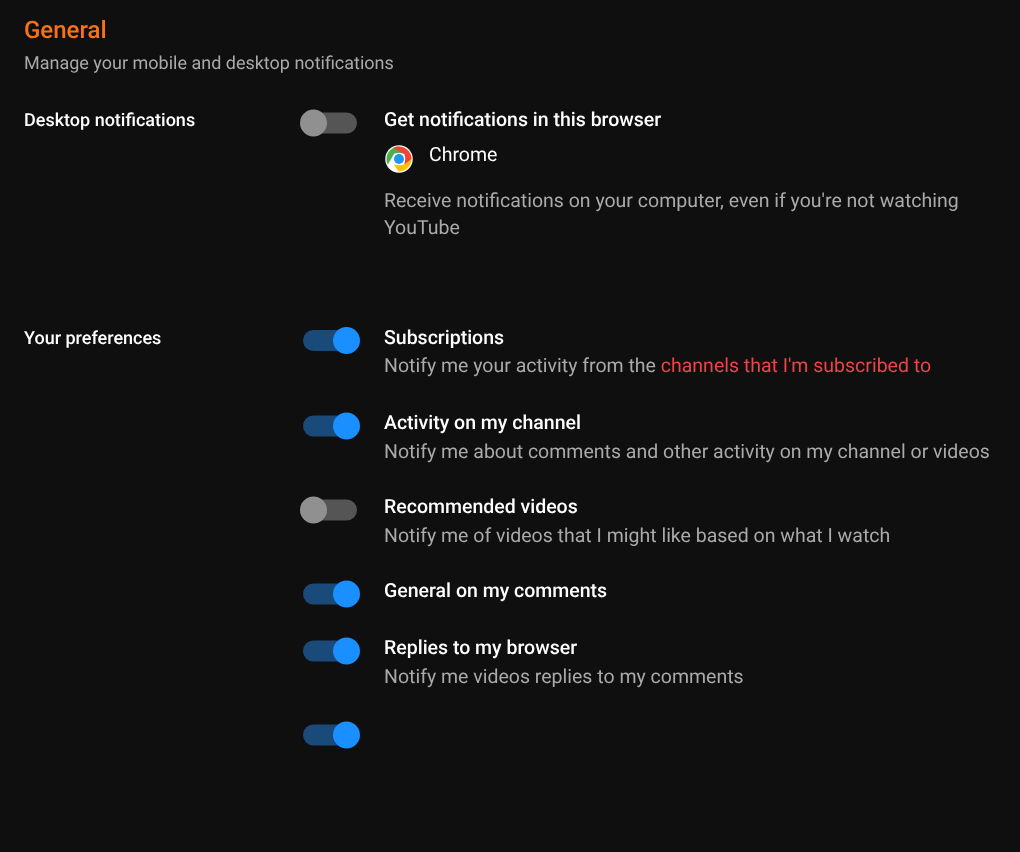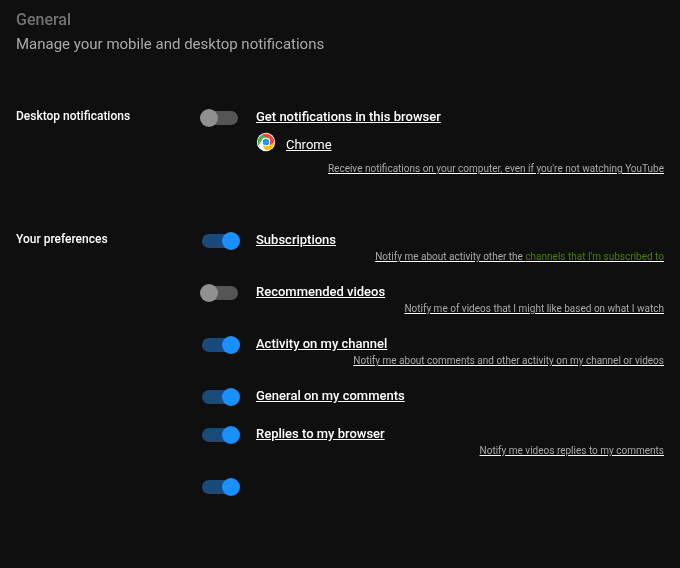--- a/index.html
+++ b/index.html
@@ -15,47 +15,46 @@
       width: 680px;
       height: 568px;
       overflow: hidden;
     }
     .container {
       padding: 10px 16px;
     }
     .page-title {
       font-size: 16px;
       font-weight: 500;
-      color: #737373;
+      color: #f97316;
       margin-bottom: 6px;
     }
     .page-subtitle {
-      font-size: 15px;
+      font-size: 12px;
       color: #aaa;
-      margin-bottom: 56px;
+      margin-bottom: 24px;
     }
     .section {
       display: flex;
       margin-bottom: 36px;
     }
     .section-label {
       width: 186px;
       font-size: 12px;
       font-weight: 500;
       color: #fff;
       flex-shrink: 0;
     }
     .section-content {
       flex: 1;
     }
     .setting-row {
       display: flex;
       align-items: flex-start;
       margin-bottom: 20px;
-      text-decoration: underline;
     }
     .toggle {
       width: 36px;
       height: 14px;
       background-color: #555;
       border-radius: 8px;
       position: relative;
       margin-right: 18px;
       margin-top: 2px;
       flex-shrink: 0;
@@ -83,32 +82,31 @@
     .setting-body {
       flex: 1;
     }
     .setting-title {
       font-size: 13px;
       font-weight: 500;
       color: #fff;
       margin-bottom: 3px;
     }
     .setting-desc {
-      font-size: 10px;
+      font-size: 13px;
       color: #aaa;
       line-height: 1.4;
-      text-align: right;
     }
     .link {
-      color: #4d7c0f;
+      color: #ef4444;
       cursor: pointer;
     }
     .browser-row {
       display: flex;
-      align-items: flex-end;
+      align-items: flex-start;
       margin: 8px 0 10px 0;
     }
     .chrome-icon {
       width: 20px;
       height: 20px;
       margin-right: 10px;
     }
     .browser-name {
       font-size: 13px;
       color: #fff;
@@ -152,39 +150,39 @@
 
   <div class="section section-preferences">
     <div class="section-label">Your preferences</div>
     <div class="section-content" id="prefs-list">
         <div class="setting-row">
           <div class="toggle on">
             <div class="toggle-thumb"></div>
           </div>
           <div class="setting-body">
             <div class="setting-title">Subscriptions</div>
-            <div class="setting-desc"><span>Notify me about activity other the </span><span class="link">channels that I'm subscribed to</span></div>
+            <div class="setting-desc"><span>Notify me your activity from the </span><span class="link">channels that I'm subscribed to</span></div>
+          </div>
+        </div>
+        <div class="setting-row">
+          <div class="toggle on">
+            <div class="toggle-thumb"></div>
+          </div>
+          <div class="setting-body">
+            <div class="setting-title">Activity on my channel</div>
+            <div class="setting-desc">Notify me about comments and other activity on my channel or videos</div>
           </div>
         </div>
         <div class="setting-row">
           <div class="toggle off">
             <div class="toggle-thumb"></div>
           </div>
           <div class="setting-body">
             <div class="setting-title">Recommended videos</div>
             <div class="setting-desc">Notify me of videos that I might like based on what I watch</div>
-          </div>
-        </div>
-        <div class="setting-row">
-          <div class="toggle on">
-            <div class="toggle-thumb"></div>
-          </div>
-          <div class="setting-body">
-            <div class="setting-title">Activity on my channel</div>
-            <div class="setting-desc">Notify me about comments and other activity on my channel or videos</div>
           </div>
         </div>
         <div class="setting-row">
           <div class="toggle on">
             <div class="toggle-thumb"></div>
           </div>
           <div class="setting-body">
             <div class="setting-title">General on my comments</div>
           </div>
         </div>

